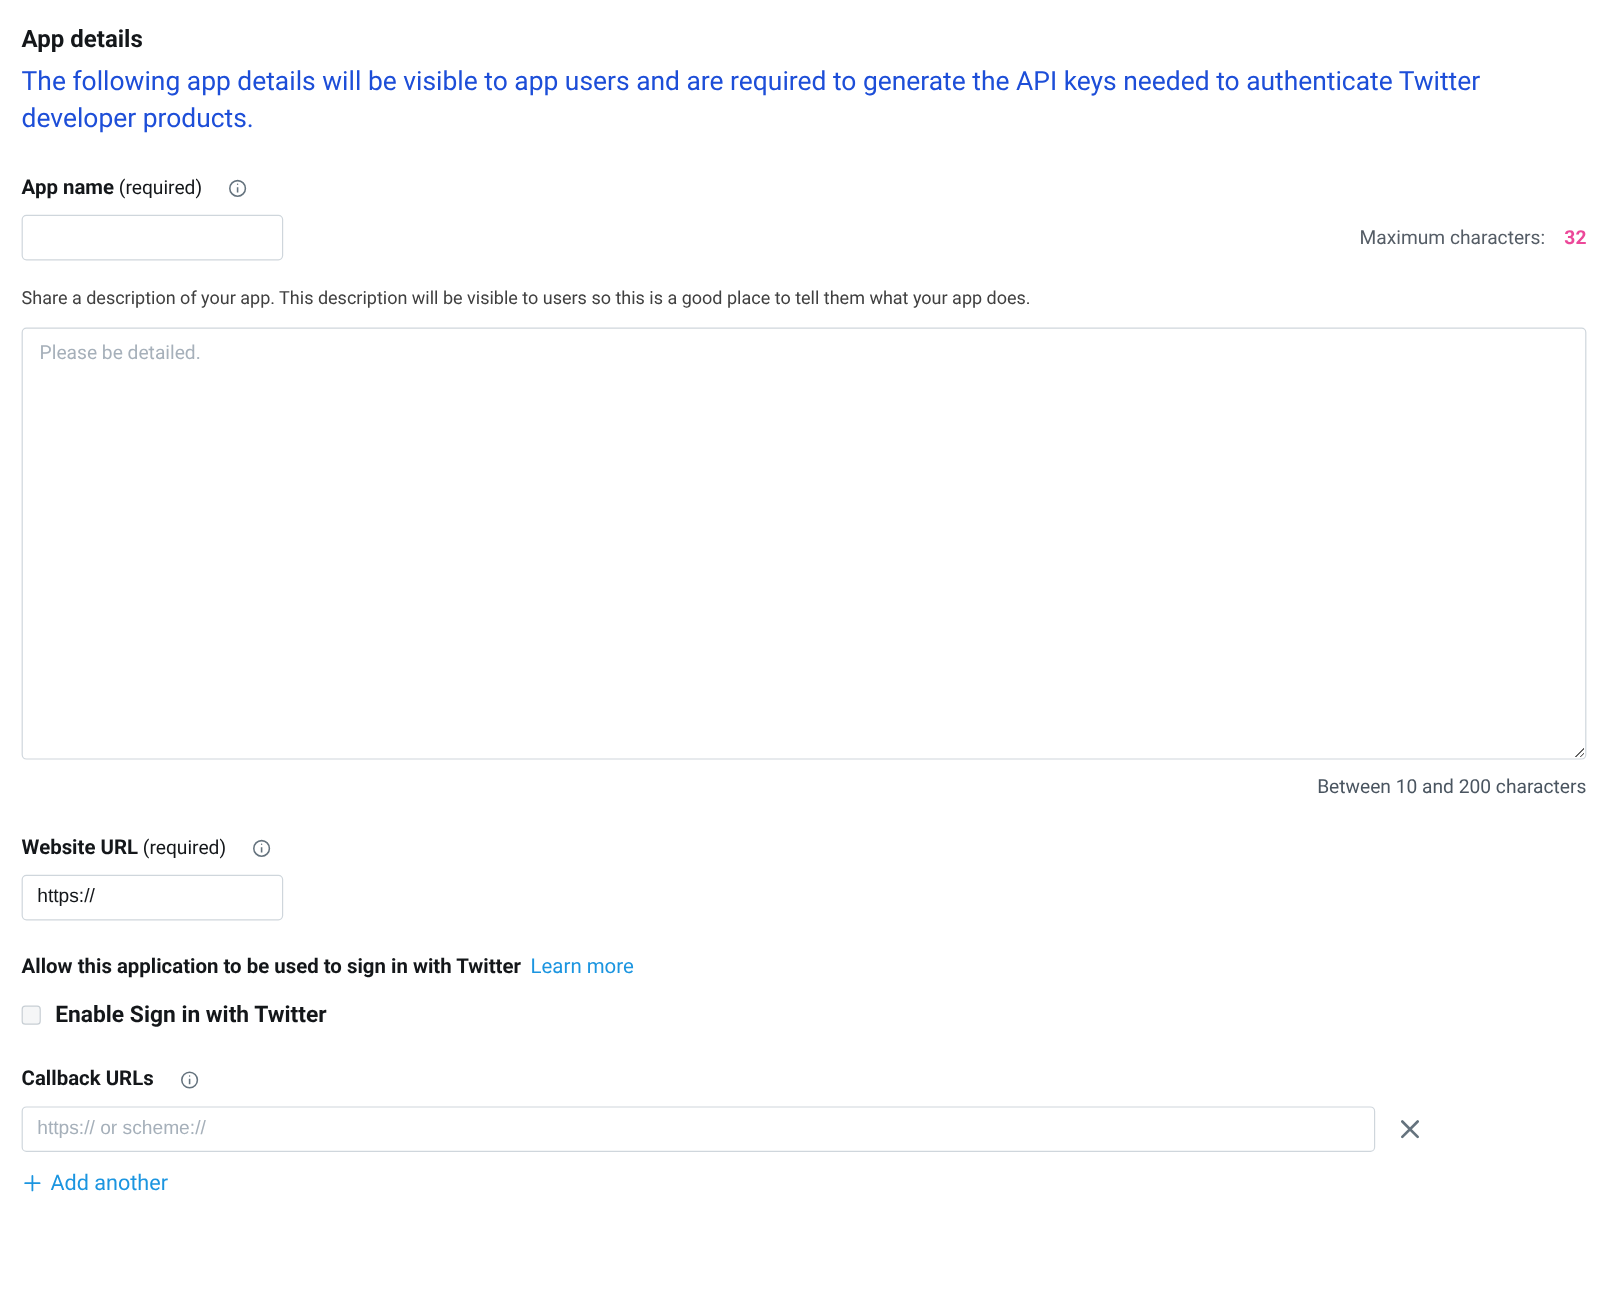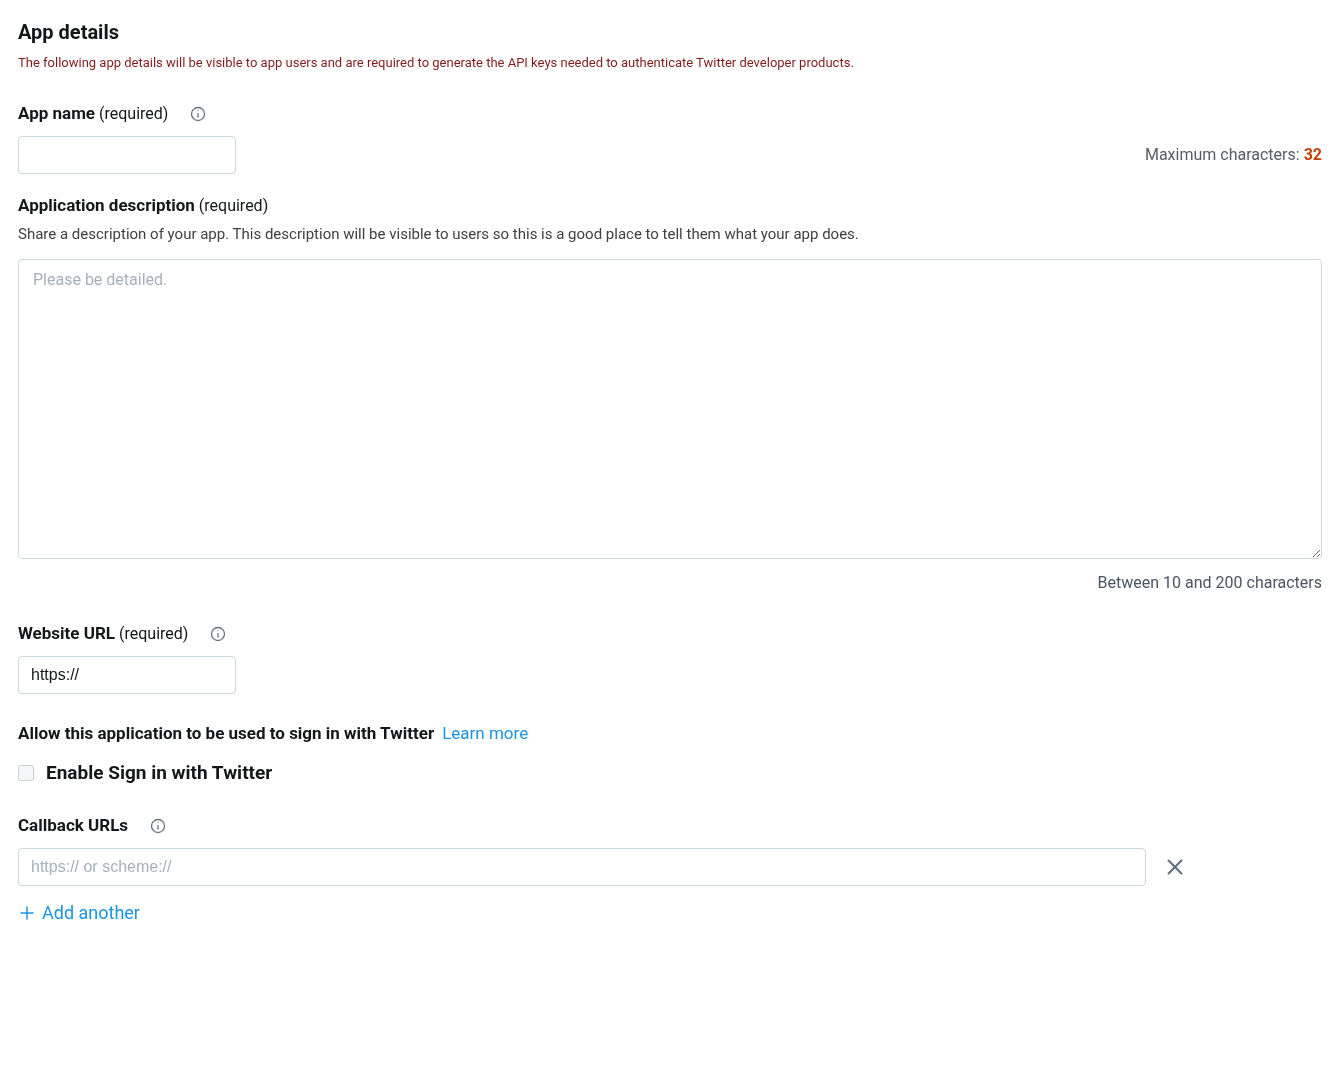--- a/index.html
+++ b/index.html
@@ -12,22 +12,22 @@
     font-size: 16px;
     line-height: 1.4;
   }
   .section-title {
     font-size: 20px;
     font-weight: 700;
     color: #14171a;
     margin-bottom: 8px;
   }
   .section-desc {
-    color: #7f1d1d;
-    font-size: 13px;
+    color: #1d4ed8;
+    font-size: 22px;
     margin-bottom: 30px;
   }
   .field {
     margin-bottom: 28px;
   }
   .field-label {
     font-size: 17px;
     font-weight: 700;
     color: #14171a;
     display: inline;
@@ -62,29 +62,29 @@
   .input-sm { width: 218px; height: 38px; }
   .max-row {
     display: flex;
     justify-content: flex-end;
     align-items: center;
     margin-top: -30px;
     margin-bottom: 6px;
     color: #555d66;
     font-size: 16px;
   }
-  .max-row .bold { font-weight: 700; color: #c2410c; margin-left: 4px; }
+  .max-row .bold { font-weight: 700; color: #ec4899; margin-left: 16px; }
   .help-text {
     color: #404040;
     font-size: 15px;
     margin-bottom: 14px;
   }
   textarea.text-input {
     width: 100%;
-    height: 300px;
+    height: 360px;
     resize: both;
     padding: 10px 14px;
     font-family: inherit;
   }
   .below-right {
     display: flex;
     justify-content: flex-end;
     margin-top: 6px;
     color: #4a5560;
     font-size: 16px;
@@ -185,26 +185,20 @@
     </span>
   </div>
   <input type="text" class="text-input input-sm" value="" style="">
   <div class="max-row">
     <span>Maximum characters:</span>
     <span class="bold">32</span>
   </div>
 </div>
 
 <div class="field">
-  <div class="label-row" style="margin-bottom:6px;">
-    <span>
-      <span class="field-label">Application description</span>
-      <span class="field-required">(required)</span>
-    </span>
-  </div>
   <p class="help-text">Share a description of your app. This description will be visible to users so this is a good place to tell them what your app does.</p>
   <textarea class="text-input" placeholder="Please be detailed." style=""></textarea>
   <div class="below-right">
     <span>Between 10 and 200 characters</span>
   </div>
 </div>
 
 <div class="field">
   <div class="label-row">
     <span>

